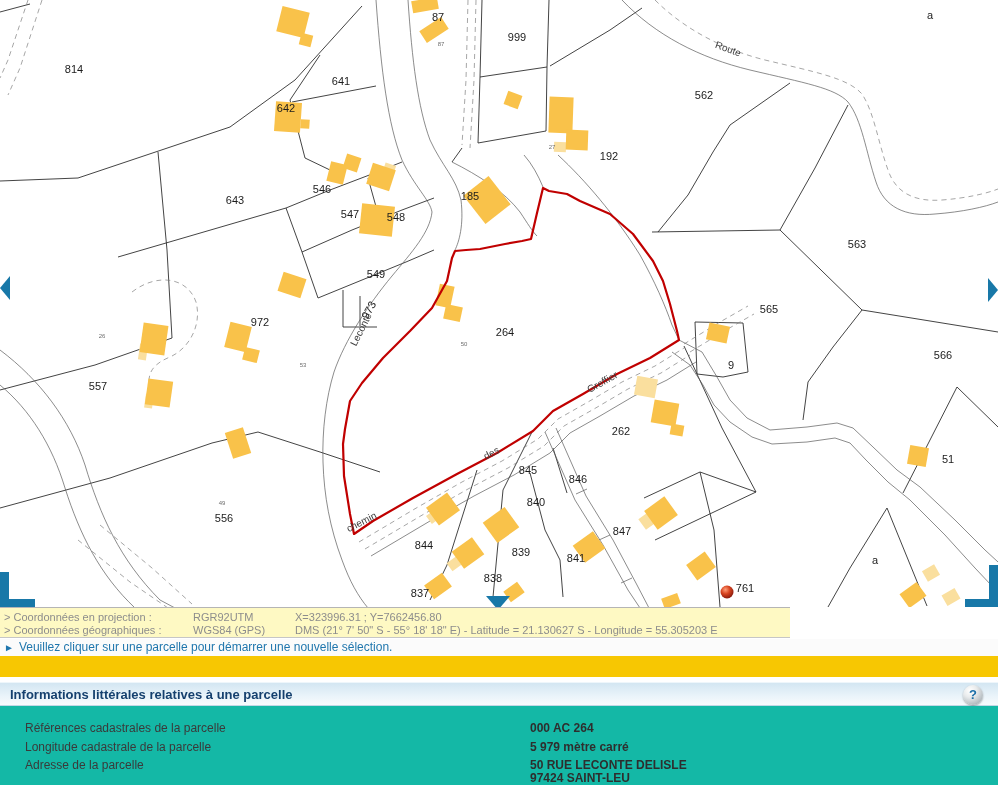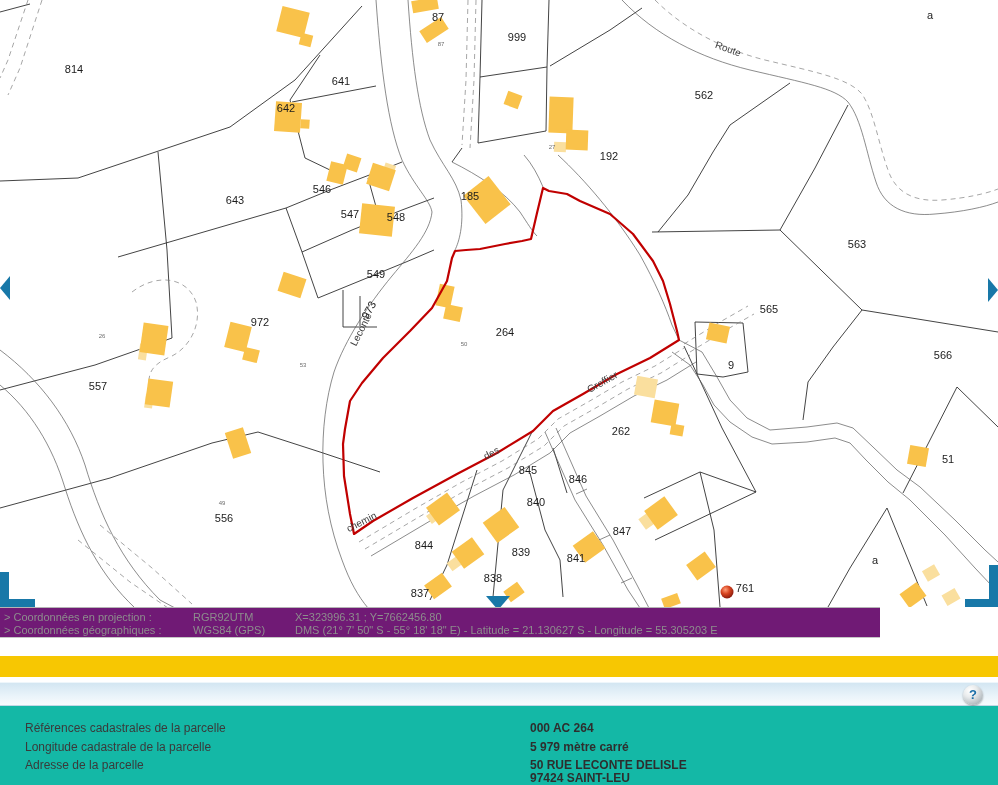--- a/index.html
+++ b/index.html
@@ -1,20 +1,20 @@
 <!DOCTYPE html>
 <html><head>
 <meta charset="utf-8">
 <style>
   html,body{margin:0;padding:0;background:#fff;}
   .stage{position:relative;width:998px;height:785px;overflow:hidden;
          font-family:"Liberation Sans",sans-serif;background:#fff;}
   #map{position:absolute;left:0;top:0;}
-  .status-bar{position:absolute;left:0;top:607px;width:880px;height:31px;
-      background:#701a75;border-top:1px solid #b5b5b5;border-bottom:1px solid #c6c6c6;
+  .status-bar{position:absolute;left:0;top:607px;width:790px;height:31px;
+      background:#fef9c3;border-top:1px solid #b5b5b5;border-bottom:1px solid #c6c6c6;
       box-sizing:border-box;font-size:11px;color:#8d8d8d;}
   .status-row{position:absolute;left:0;width:998px;height:14px;line-height:14px;white-space:nowrap;}
   .status-row .c1{position:absolute;left:4px;}
   .status-row .c2{position:absolute;left:193px;}
   .status-row .c3{position:absolute;left:295px;text-align:right;}
   .message-bar{position:absolute;left:0;top:639px;width:998px;height:17px;background:#fbfbfb;
       font-size:12px;color:#1f76ad;line-height:17px;white-space:nowrap;}
   .message-bar .bullet{margin-left:4px;margin-right:5px;font-size:10px;}
   .yellow-bar{position:absolute;left:0;top:656px;width:998px;height:21px;background:#f7c702;}
   .section-header{position:absolute;left:0;top:682px;width:998px;height:24px;
@@ -251,24 +251,28 @@
     <span class="c2">RGR92UTM</span>
     <span class="c3">X=323996.31 ; Y=7662456.80</span>
   </div>
   <div class="status-row" style="top:15px;">
     <span class="c1">&gt; Coordonnées géographiques :</span>
     <span class="c2">WGS84 (GPS)</span>
     <span class="c3">DMS (21° 7' 50" S - 55° 18' 18" E) - Latitude = 21.130627 S - Longitude = 55.305203 E</span>
   </div>
 </div>
 
+<div class="message-bar">
+  <span class="bullet">►</span><span>Veuillez cliquer sur une parcelle pour démarrer une nouvelle sélection.</span>
+</div>
 
 <div class="yellow-bar"></div>
 
 <div class="section-header">
+  <span class="title">Informations littérales relatives à une parcelle</span>
   <div class="help-icon">?</div>
 </div>
 
 <div class="parcel-info">
   <div class="pi-row" style="top:14px;">
     <span class="lab">Références cadastrales de la parcelle</span>
     <span class="val">000 AC 264</span>
   </div>
   <div class="pi-row" style="top:33px;">
     <span class="lab">Longitude cadastrale de la parcelle</span>

